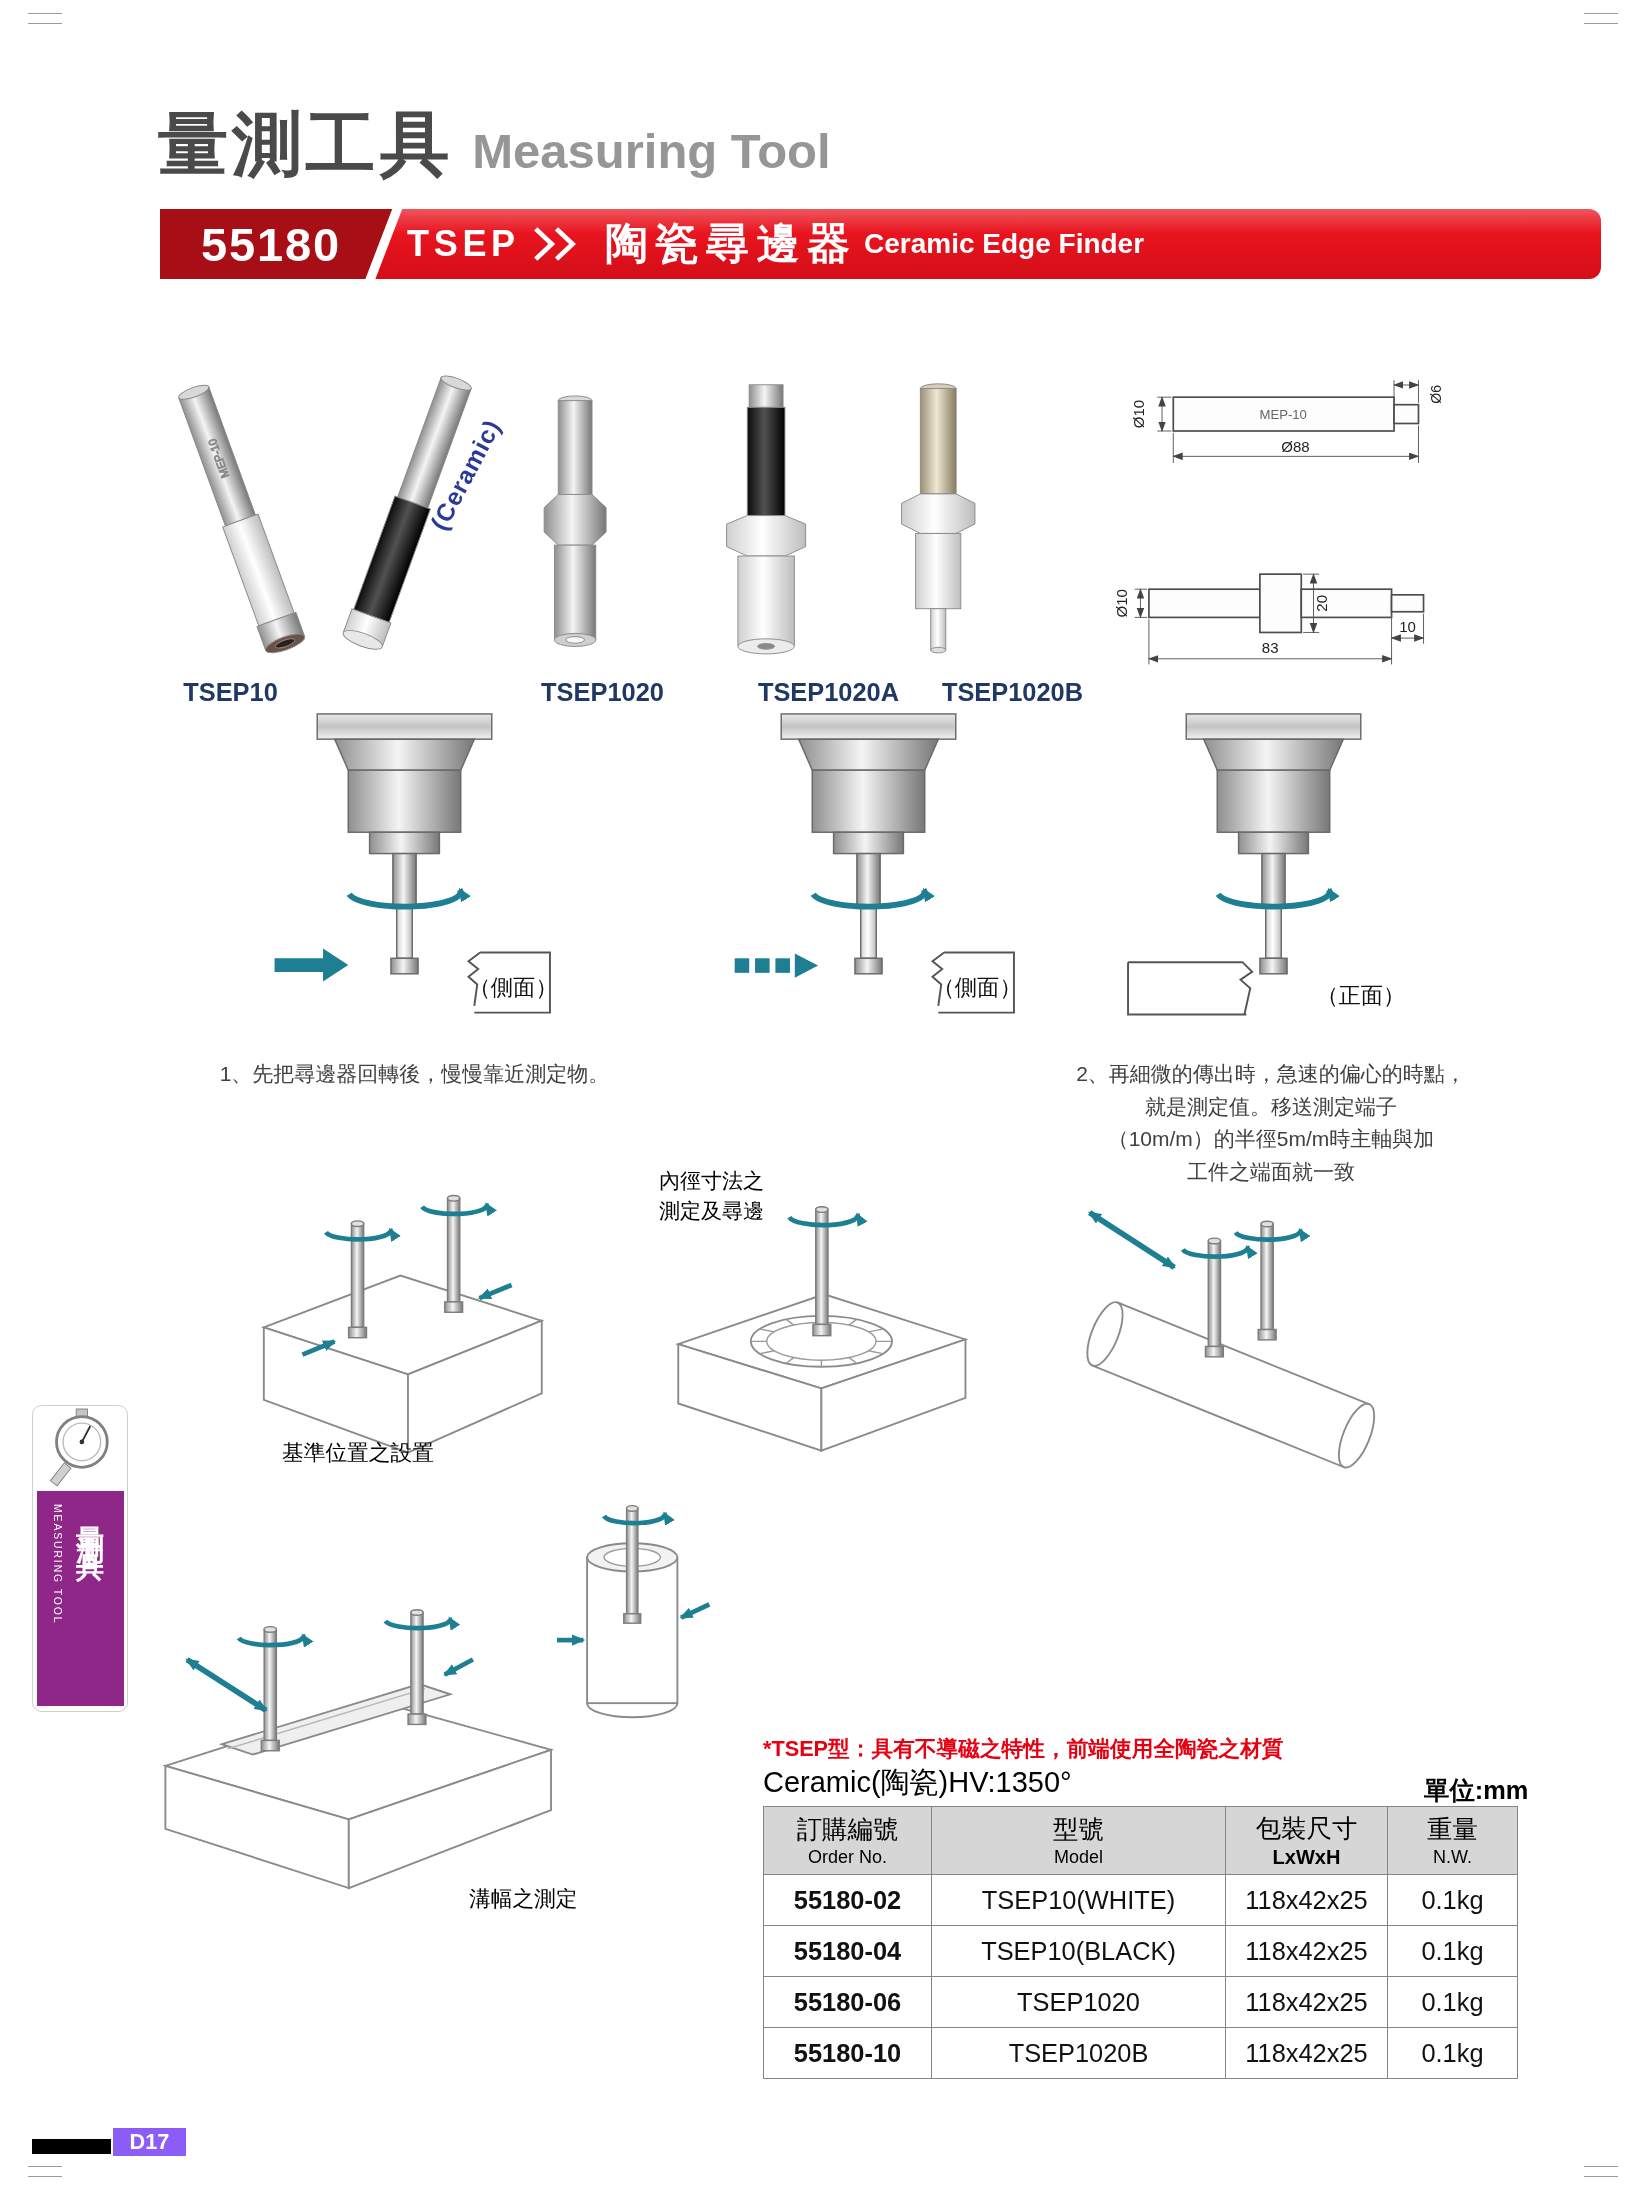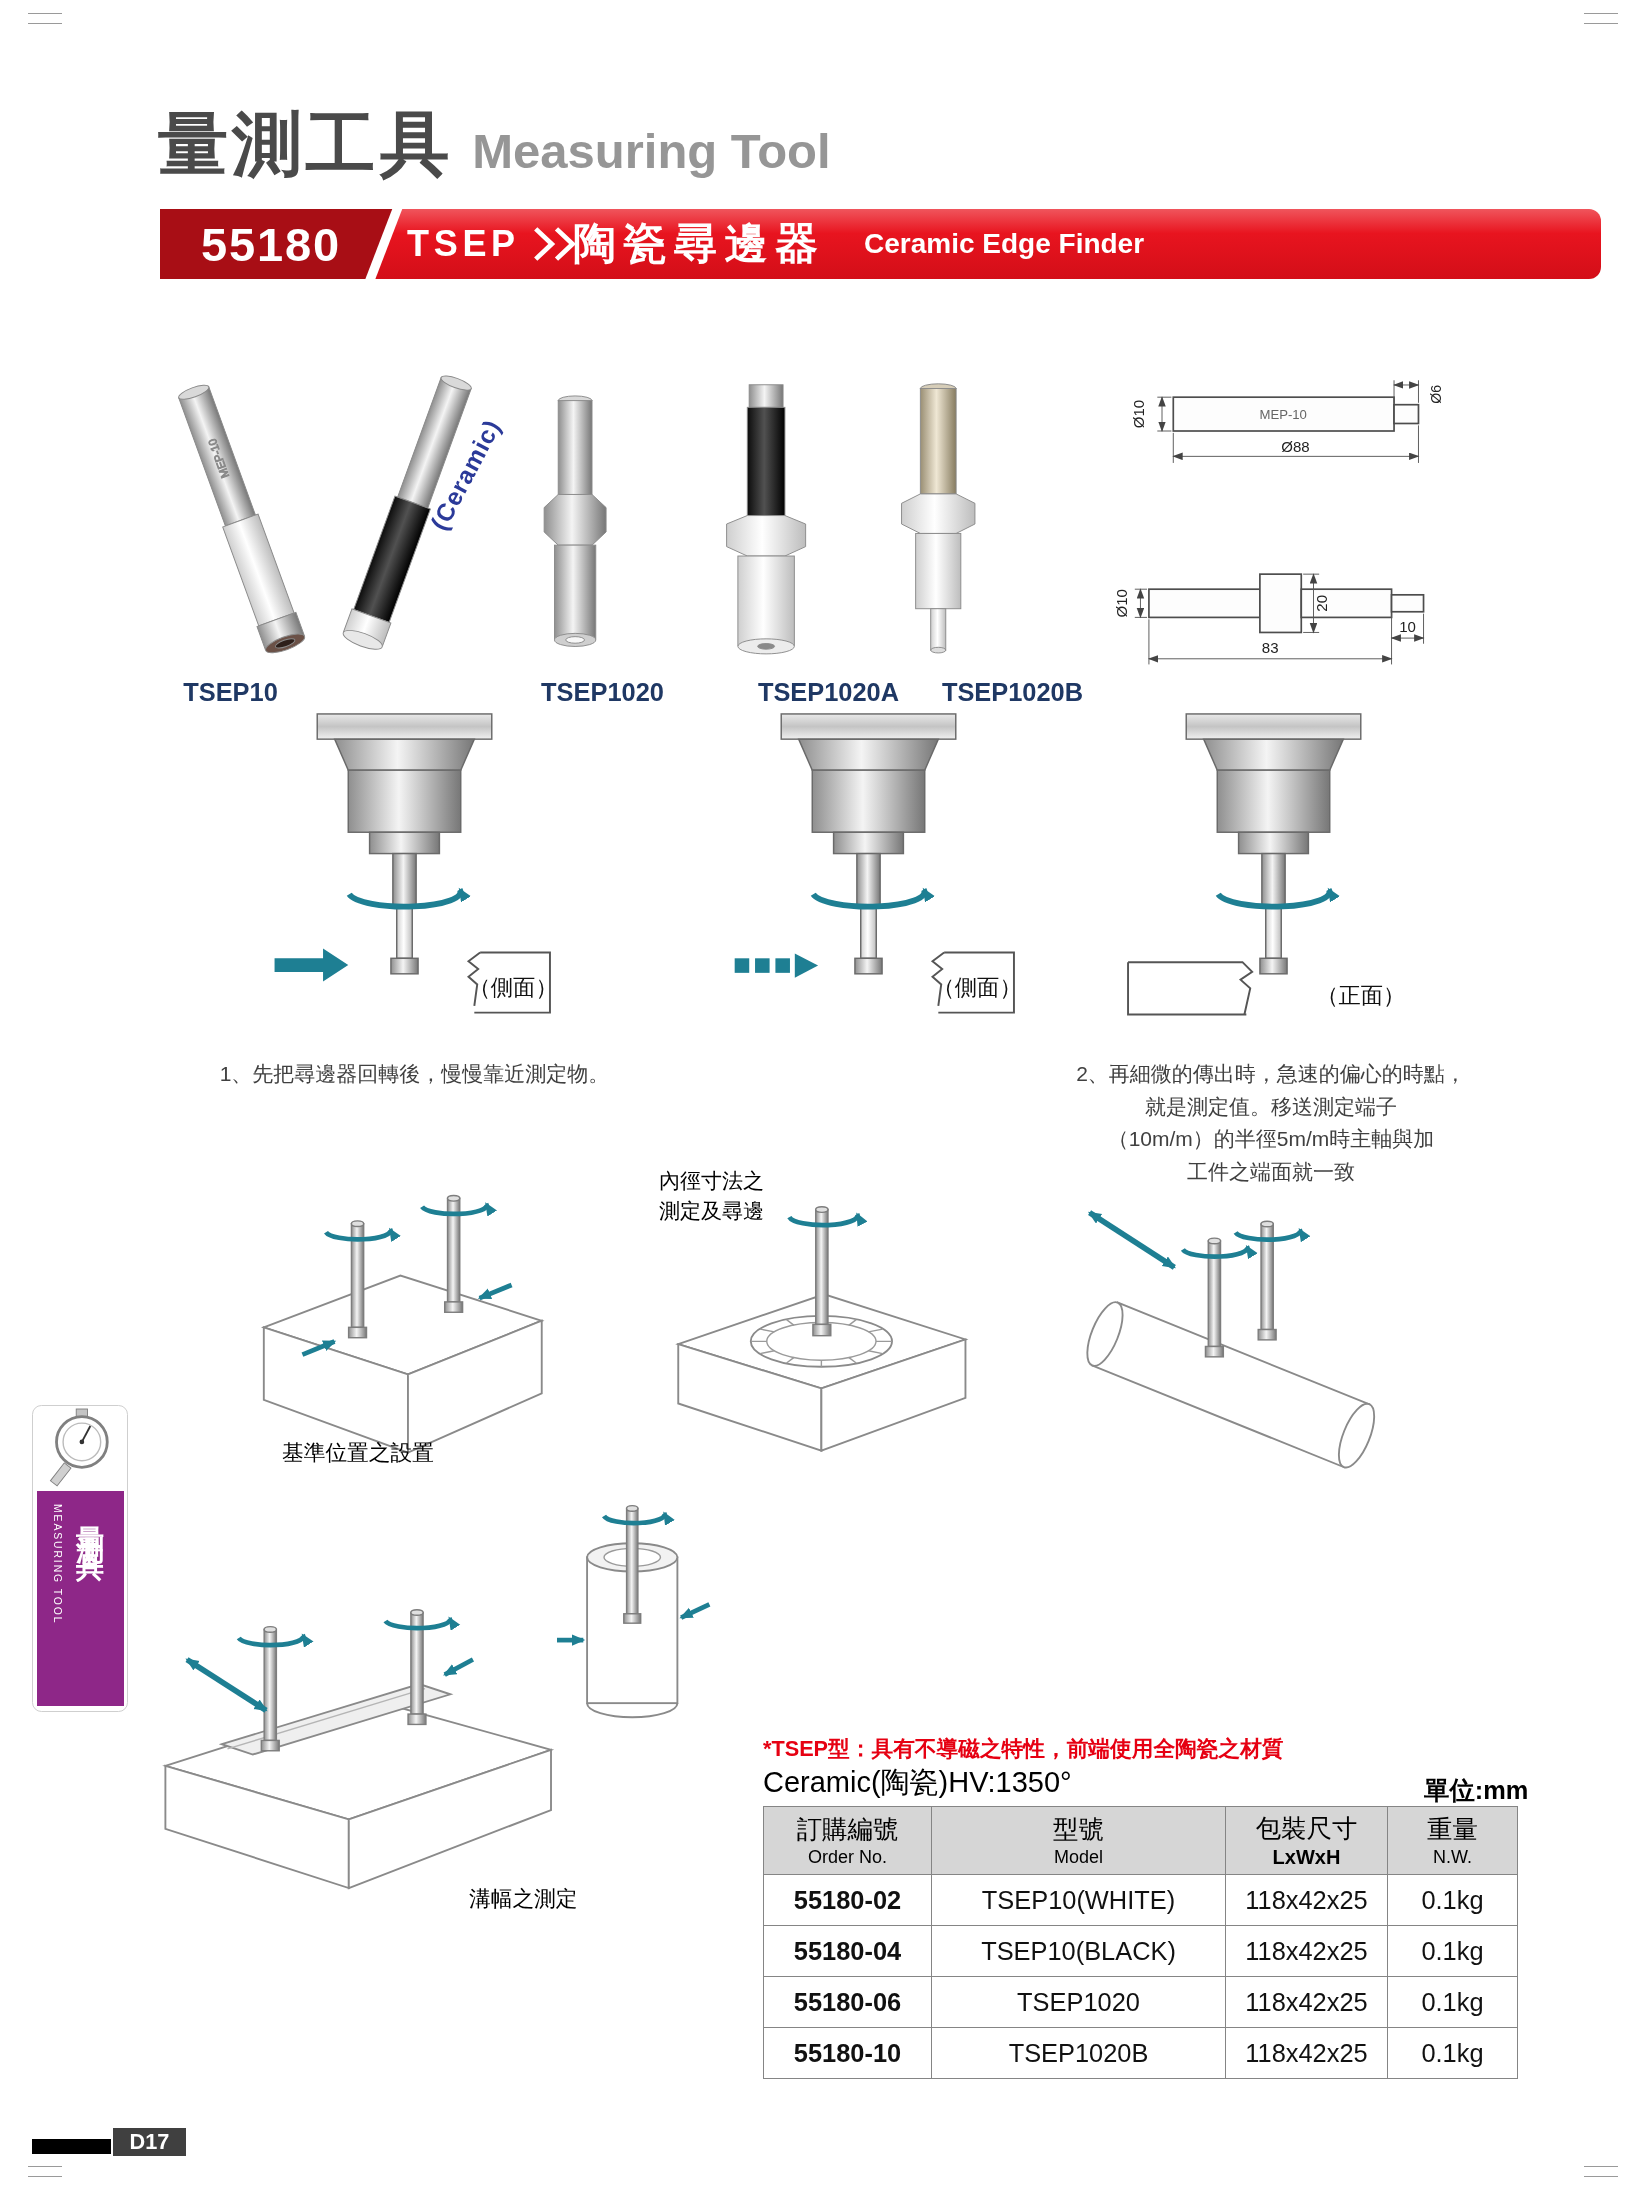--- a/index.html
+++ b/index.html
@@ -21,21 +21,21 @@
   
   .banner{left:160px;top:209px;width:1441px;height:70px;border-radius:12px;
           background:linear-gradient(180deg,#f0555c 0%,#e8141f 35%,#d30e18 100%)}
   .banner>div{position:absolute;height:70px;display:flex;align-items:center}
   .code-block{left:0;top:0;width:237px;background:#a80e15;justify-content:center;
               clip-path:polygon(0 0,100% 0,calc(100% - 28px) 100%,0 100%)}
   .code-block span{color:#fff;font-size:47px;font-weight:bold;letter-spacing:1.9px;padding-right:15px}
   .white-slash{left:219px;top:-1.9px;width:10.4px;height:73px !important;background:#fff;transform:skewX(-21deg)}
   .series{left:247px;color:#fff;font-size:36px;font-weight:bold;letter-spacing:4.7px}
   .chev{position:absolute;left:371px;top:16px}
-  .name-zh{left:413px;color:#fff;font-size:43px;font-weight:bold;letter-spacing:7.5px}
+  .name-zh{left:445px;color:#fff;font-size:43px;font-weight:bold;letter-spacing:7.5px}
   .name-en{left:704px;color:#fff;font-size:28px;font-weight:bold}
 
   
   .plabel{position:absolute;top:678px;font-size:25.4px;font-weight:bold;color:#1f3864;text-align:center}
   .ceramic-tag{position:absolute;left:450px;top:507px;transform:rotate(-62deg);transform-origin:0 100%;
                color:#2b3a99;font-size:24.5px;font-weight:bold;letter-spacing:0.9px}
 
   
   .instr-cap{position:absolute;top:1058px;font-size:21px;line-height:1.55;color:#404040;
              text-align:center;white-space:pre-line}
@@ -59,21 +59,21 @@
   table.spec th,table.spec td{border:0.9px solid #858585;text-align:center;vertical-align:middle}
   table.spec th{background:#d6d6d6;height:68px;font-weight:normal}
   .h-zh{font-size:25.4px;color:#000}
   .h-en{font-size:18px;color:#000}
   .h-en.bold{font-weight:bold;font-size:20px}
   table.spec td{height:51px;font-size:25.4px}
   table.spec tbody td:first-child{font-weight:bold}
 
   
   .black-bar{left:32px;top:2139px;width:79px;height:15px;background:#000}
-  .page-num{left:113px;top:2128px;width:73px;height:28px;background:#404040;color:#fff;
+  .page-num{left:113px;top:2128px;width:73px;height:28px;background:#8b5cf6;color:#fff;
             font-weight:bold;font-size:21.7px;display:flex;align-items:center;justify-content:center}
 </style>
 </head>
 <body>
 
 <div class="page">
 
   <svg width="0" height="0" style="position:absolute" aria-hidden="true">
     <defs>
       <linearGradient id="metalH" x1="0" y1="0" x2="1" y2="0">

